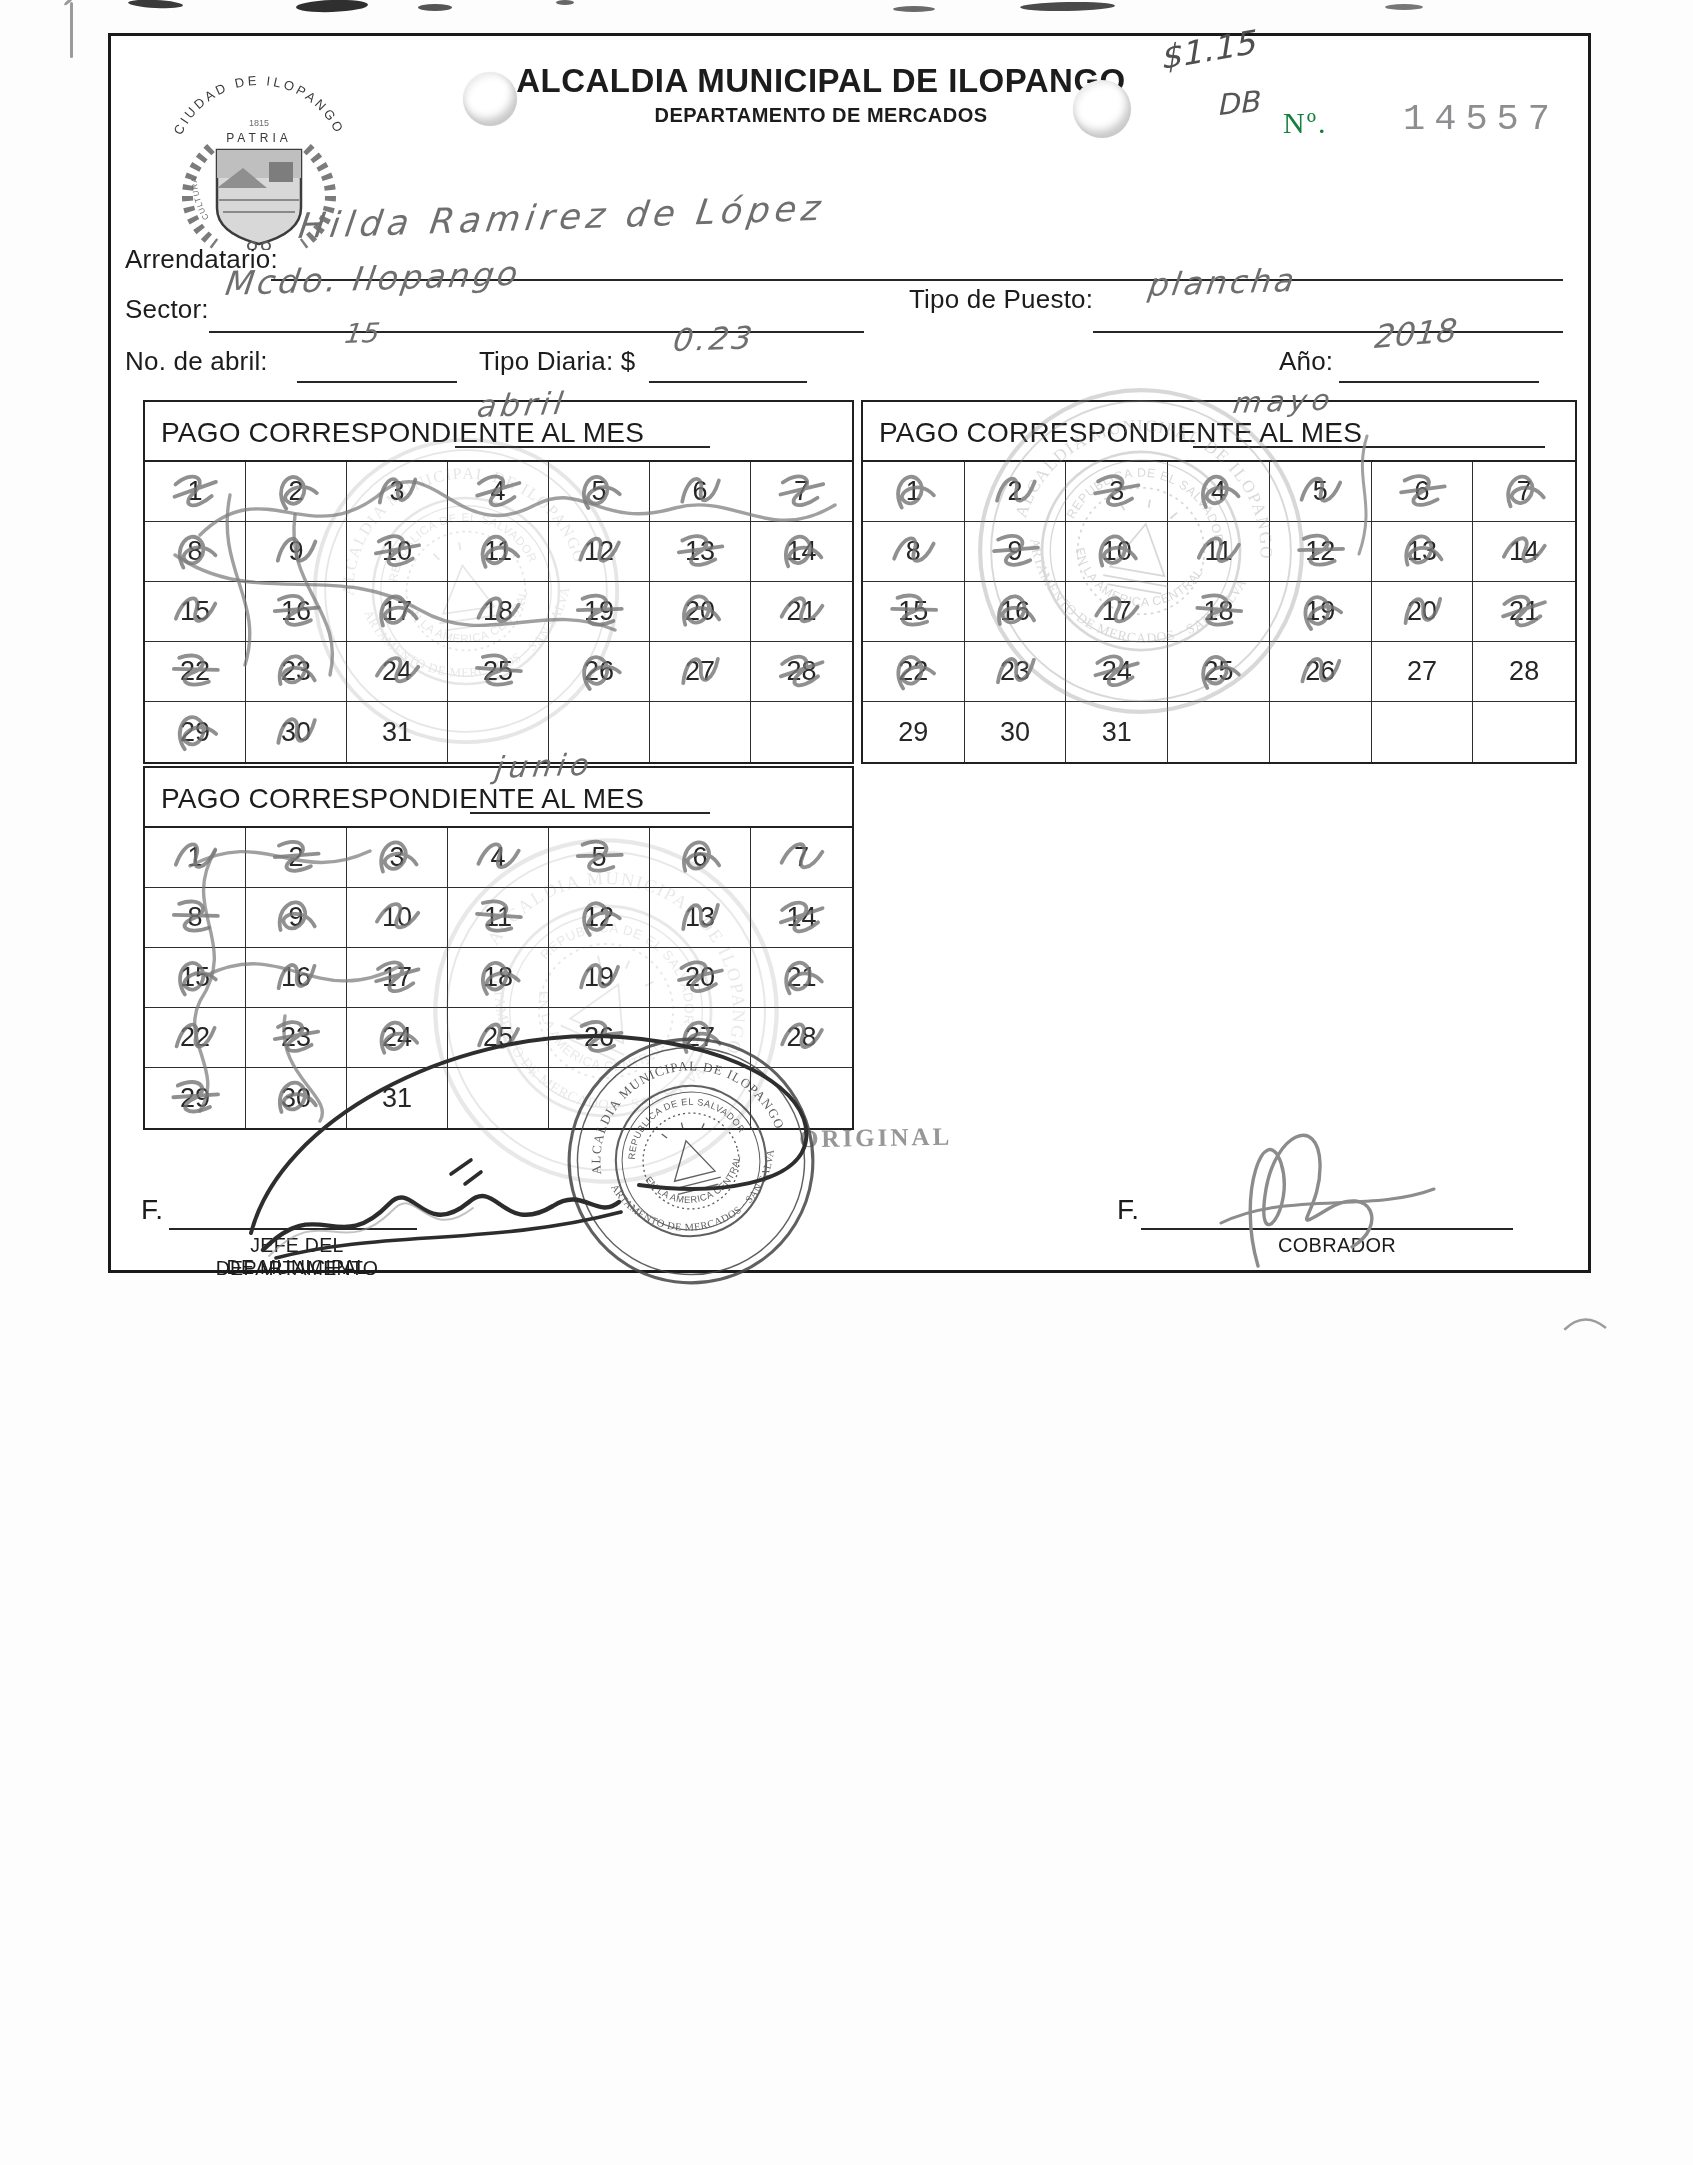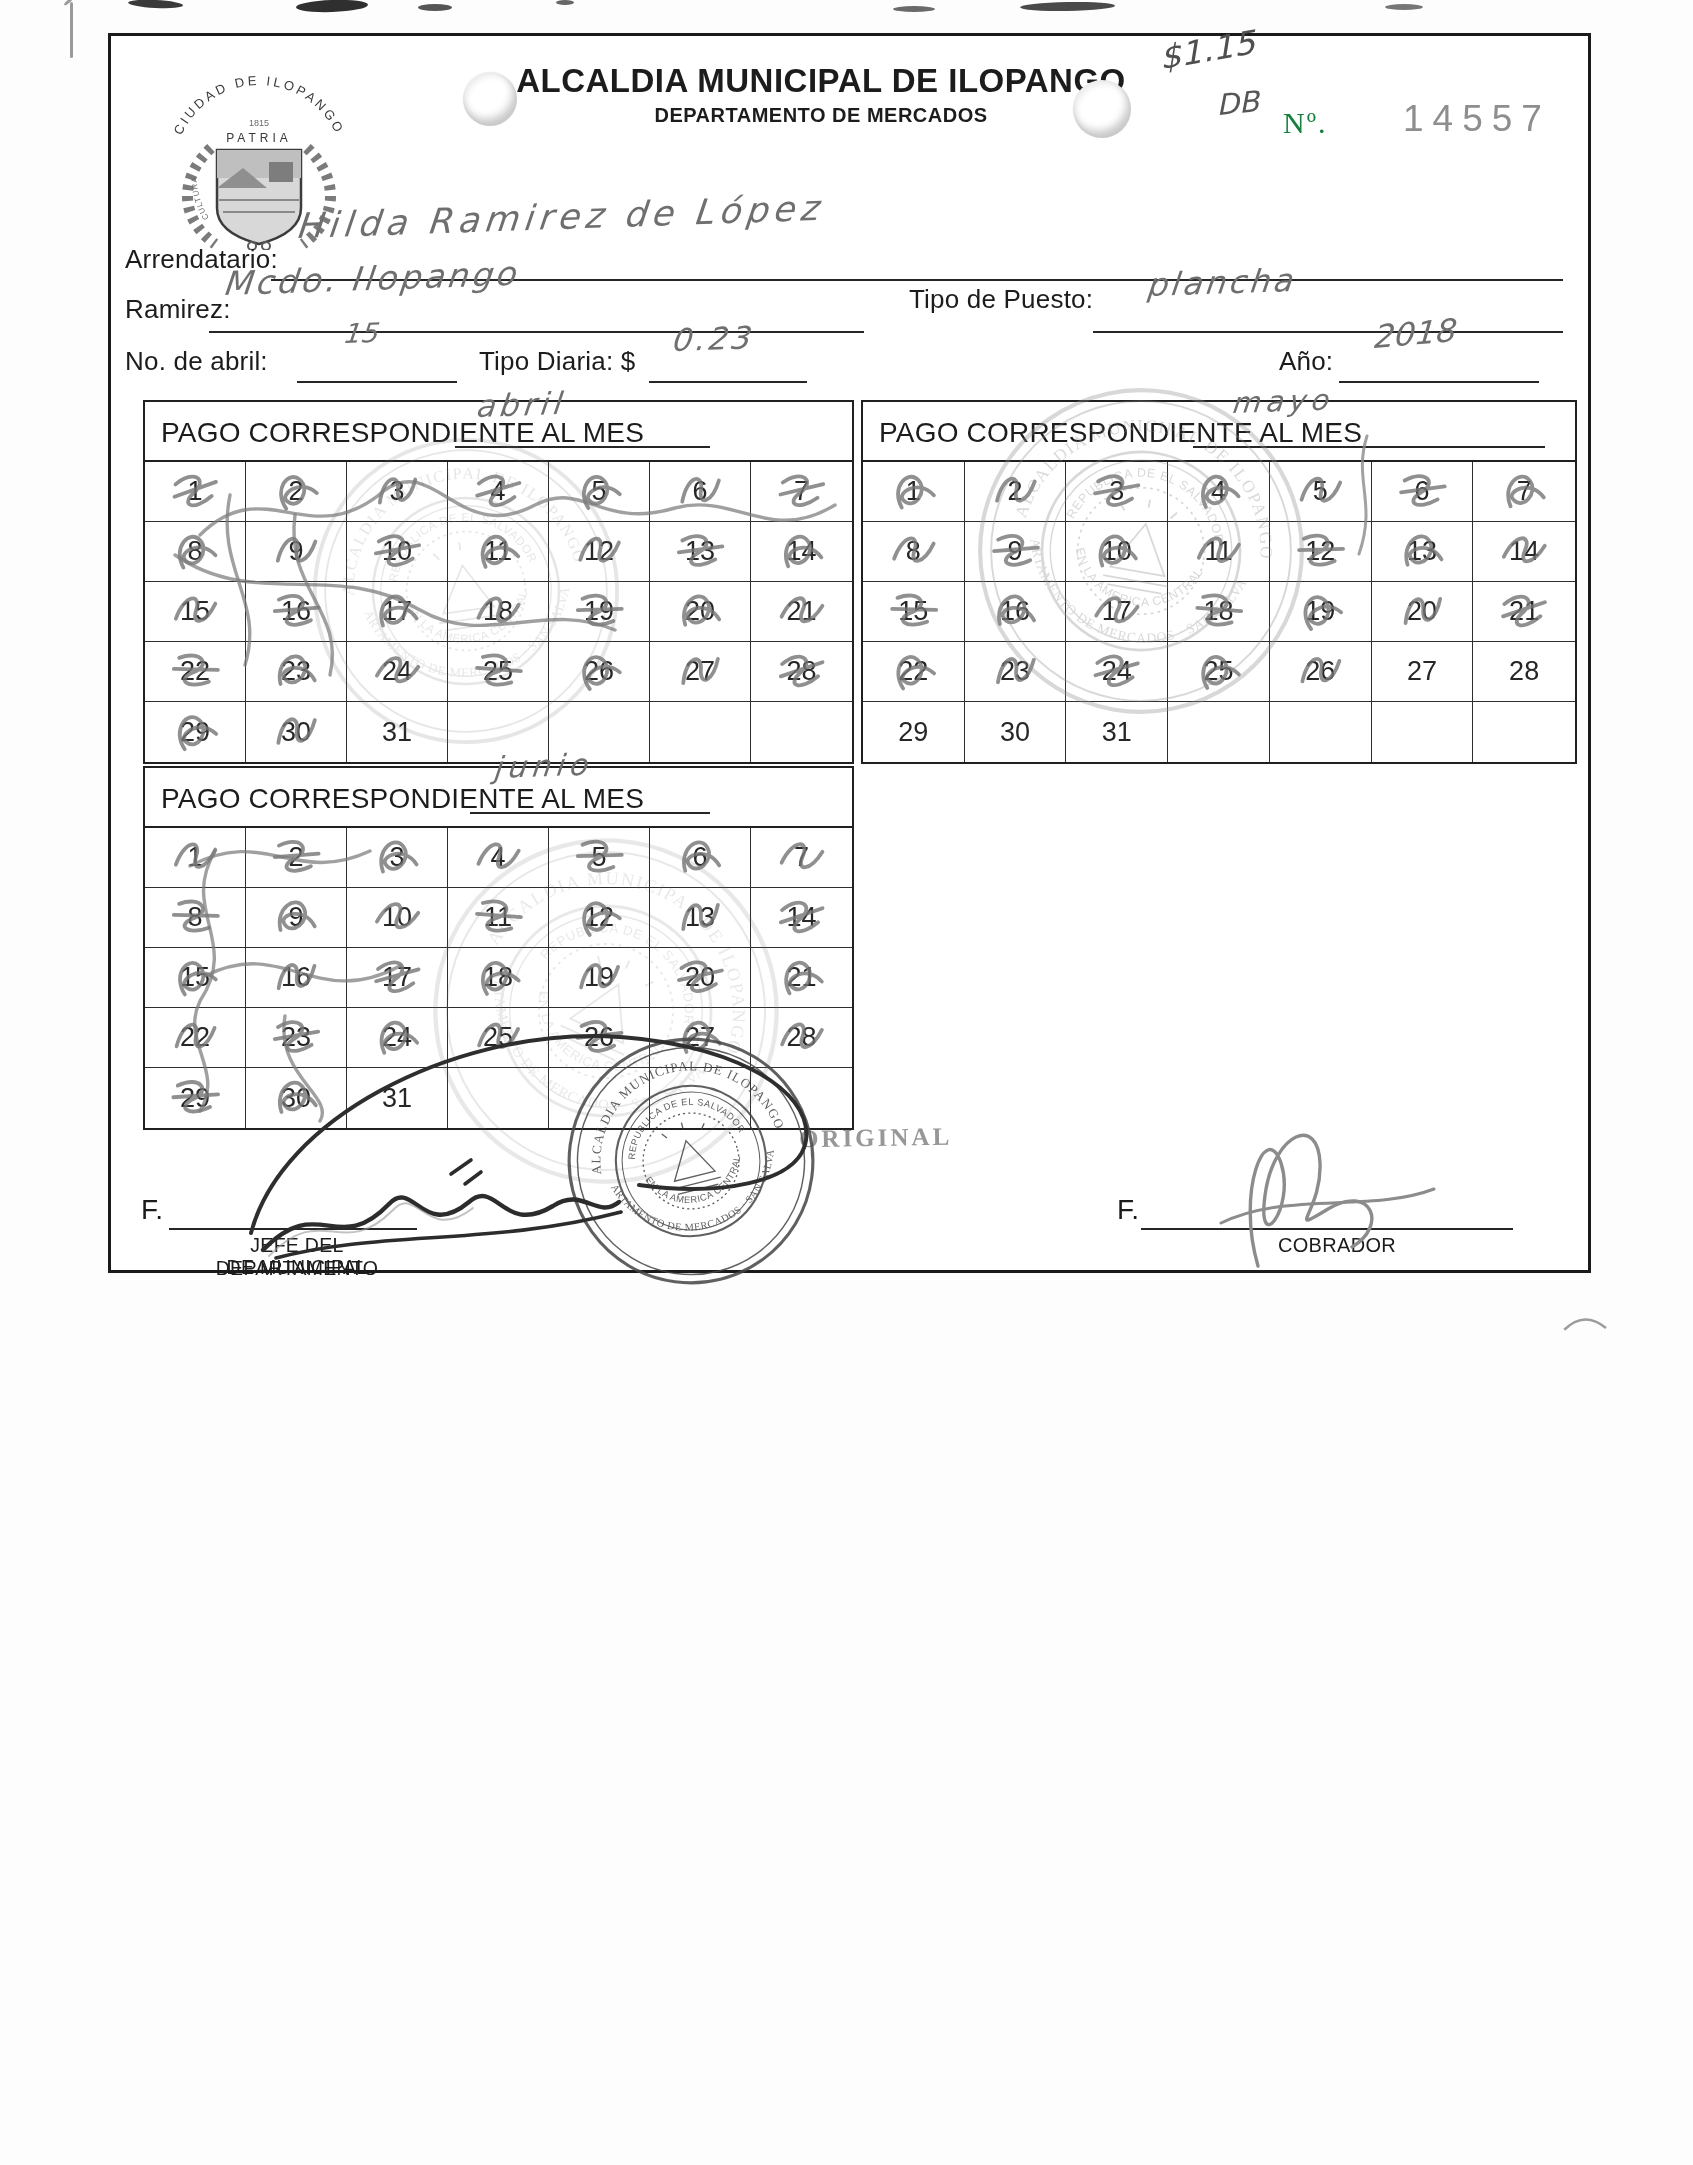--- a/index.html
+++ b/index.html
@@ -15,21 +15,21 @@
          font-size:20px;font-weight:bold;letter-spacing:.5px;z-index:2}
   .flabel{position:absolute;font-size:26px;letter-spacing:.2px;z-index:2;white-space:nowrap}
   .u-line{position:absolute;height:0;border-bottom:2px solid #262626;z-index:1}
   
   .hw{position:absolute;font-family:"DejaVu Sans",sans-serif;font-style:italic;
       color:#6f6f6f;white-space:nowrap;z-index:6;transform:skewX(-10deg) rotate(-2deg);
       transform-origin:left bottom}
   
   .no-label{position:absolute;font-family:"Liberation Serif",serif;font-size:30px;
       color:#15803d;letter-spacing:2px;z-index:2}
-  .no-value{position:absolute;font-family:Liberation Sans, sans-serif;font-size:37px;
+  .no-value{position:absolute;font-family:Liberation Mono, monospace;font-size:37px;
       color:#8e8e90;letter-spacing:9px;z-index:2}
   
   .punch{position:absolute;border-radius:50%;background:#fff;z-index:9;
       box-shadow:inset -4px -7px 9px rgba(0,0,0,.22),inset 3px 4px 6px rgba(0,0,0,.08),0 0 2px rgba(0,0,0,.06)}
   
   .cal{position:absolute;border:2px solid #202020;background:transparent}
   .cal-header{position:relative;height:58px;border-bottom:2px solid #202020}
   .cal-title{position:absolute;left:16px;top:15px;font-size:28px;letter-spacing:.2px;white-space:nowrap}
   .cal-grid{display:grid;grid-template-columns:repeat(7,1fr);grid-auto-rows:60px;position:relative}
   .cal-cell{position:relative;border-right:1.5px solid #2e2e2e;border-bottom:1.5px solid #2e2e2e;
@@ -109,21 +109,21 @@
   <span class="no-label" style="left:1172px;top:70px">Nº.</span>
   <span class="no-value" style="left:1292px;top:62px">14557</span>
 
   <div class="punch" style="left:352px;top:36px;width:54px;height:54px"></div>
   <div class="punch" style="left:962px;top:44px;width:58px;height:58px"></div>
 
   <span class="flabel" style="left:14px;top:208px">Arrendatario:</span>
   <div class="u-line" style="left:160px;top:243px;width:1292px"></div>
   <span class="hw" style="left:185px;top:170px;font-size:35px;letter-spacing:5px">Hilda Ramirez de López</span>
 
-  <span class="flabel" style="left:14px;top:258px">Ramirez:</span>
+  <span class="flabel" style="left:14px;top:258px">Sector:</span>
   <div class="u-line" style="left:98px;top:295px;width:655px"></div>
   <span class="hw" style="left:112px;top:228px;font-size:33px;letter-spacing:3px">Mcdo. Ilopango</span>
 
   <span class="flabel" style="left:798px;top:248px">Tipo de Puesto:</span>
   <div class="u-line" style="left:982px;top:295px;width:470px"></div>
   <span class="hw" style="left:1035px;top:230px;font-size:32px;letter-spacing:3px">plancha</span>
 
   <span class="flabel" style="left:14px;top:310px">No. de abril:</span>
   <div class="u-line" style="left:186px;top:345px;width:160px"></div>
   <span class="hw" style="left:232px;top:282px;font-size:27px">15</span>

